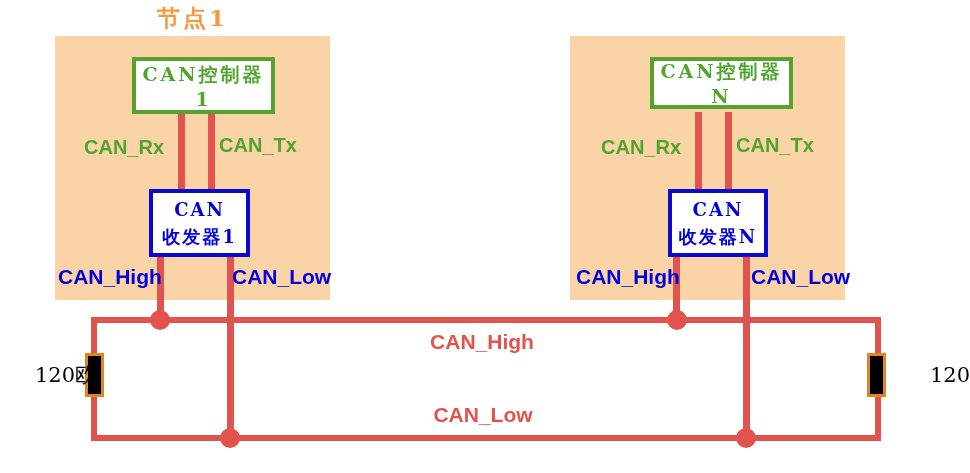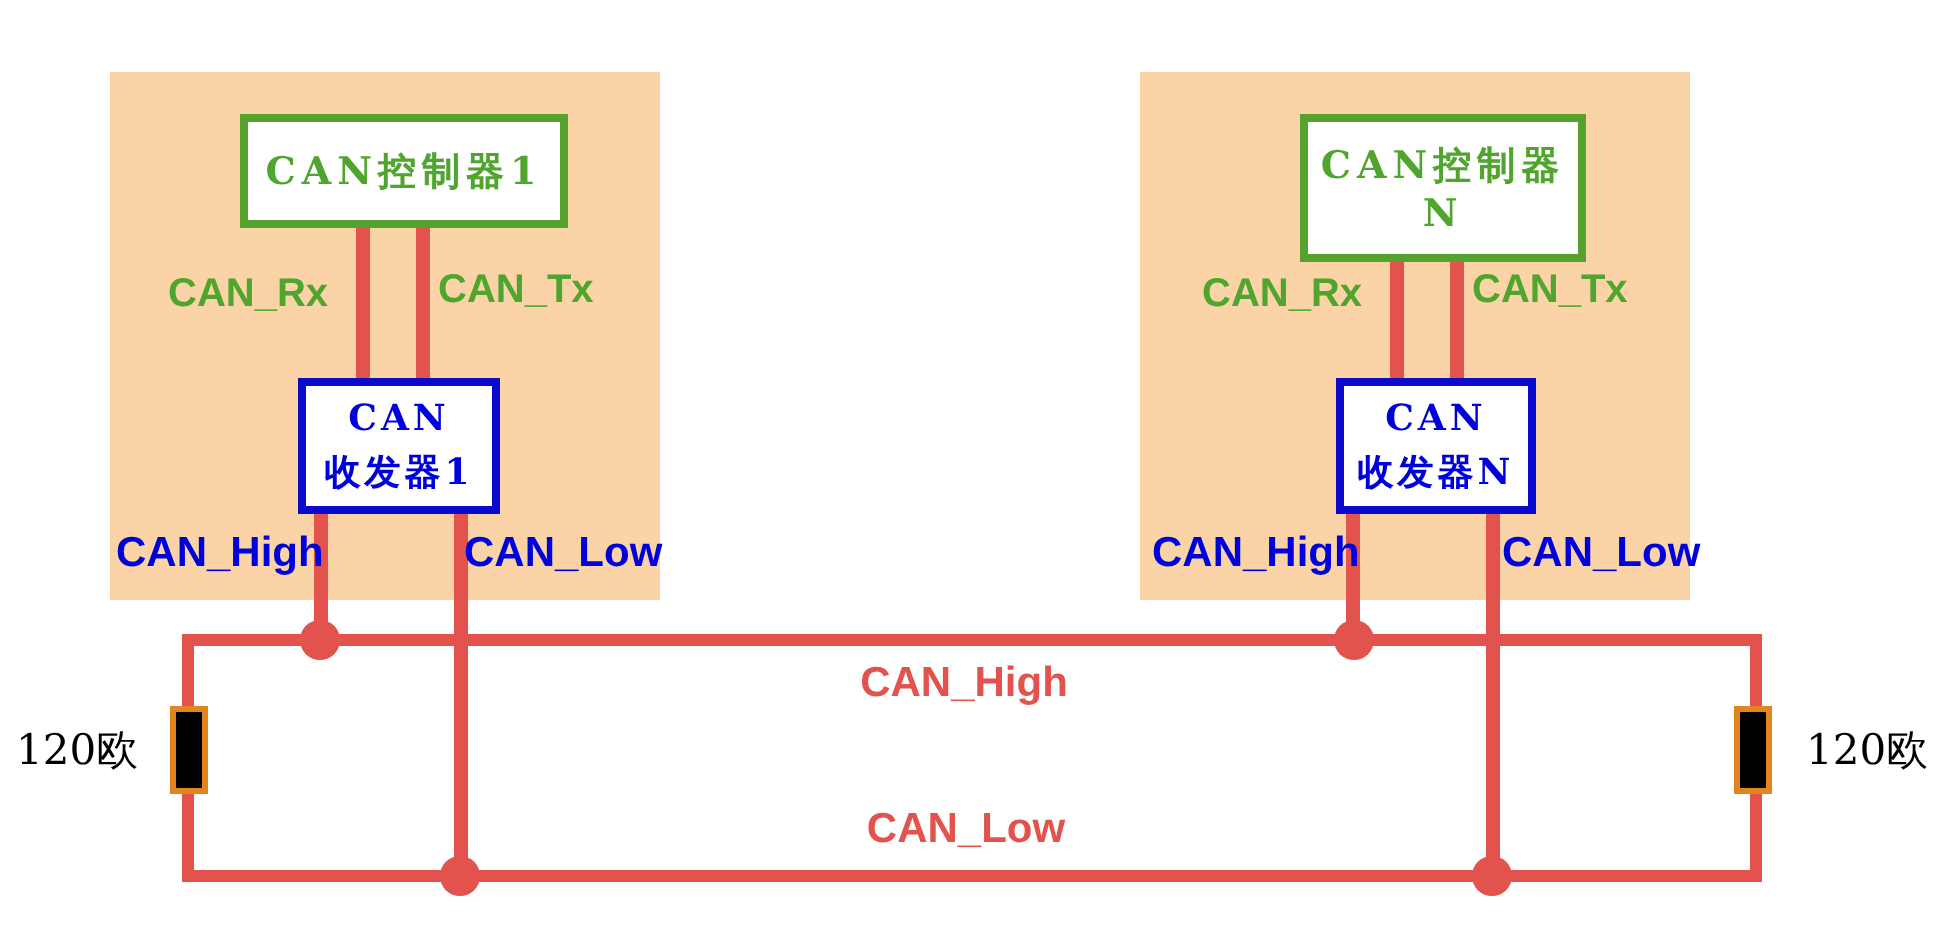--- a/index.html
+++ b/index.html
@@ -22,33 +22,34 @@
          letter-spacing:2px;line-height:1.5;white-space:pre-line;justify-content:center;}
   .wire{position:absolute;background:var(--red);}
   .dot{position:absolute;width:20px;height:20px;border-radius:50%;background:var(--red);}
   .resistor{position:absolute;width:13px;height:38px;background:var(--black);
             border:3px solid var(--resistor-border);}
   .lbl{position:absolute;font-weight:bold;font-size:20px;white-space:nowrap;}
   .lbl-green{color:var(--green);text-align:center;}
   .lbl-blue{color:var(--blue-text);font-size:21px;}
   .lbl-red{color:var(--red);font-size:21px;transform:translateX(-50%);}
   .lbl-black{position:absolute;color:var(--black);font-family:"DejaVu Serif",serif;
-             font-weight:normal;font-size:21px;white-space:nowrap;}
+             font-weight:normal;font-size:21px;white-space:nowrap;margin-left:27px;}
 </style>
 </head>
 <body>
 
 <div class="canvas">
 
+  <div class="node-title" style="left:55px;top:3px;width:275px;">节点1</div>
   <div class="node-bg" style="left:55px;top:36px;width:275px;height:264px;"></div>
 
   <div class="wire" style="left:178px;top:112px;width:7px;height:80px;"></div>
   <div class="wire" style="left:208px;top:112px;width:7px;height:80px;"></div>
 
-  <div class="box ctrl" style="left:120px;top:57px;width:164px;height:57px;align-items:center;">
+  <div class="box ctrl" style="left:132px;top:57px;width:143px;height:57px;align-items:center;">
     <span>CAN控制器1</span>
   </div>
 
   <div class="lbl lbl-green" style="left:84px;top:136px;">CAN_Rx</div>
   <div class="lbl lbl-green" style="left:219px;top:134px;">CAN_Tx</div>
 
   <div class="wire" style="left:157px;top:257px;width:7px;height:66px;"></div>
   <div class="wire" style="left:227px;top:257px;width:7px;height:184px;"></div>
 
   <div class="box trans" style="left:149px;top:189px;width:101px;height:68px;">
@@ -57,21 +58,21 @@
   </div>
 
   <div class="lbl lbl-blue" style="left:58px;top:265px;">CAN_High</div>
   <div class="lbl lbl-blue" style="left:232px;top:265px;">CAN_Low</div>
 
   <div class="node-bg" style="left:570px;top:36px;width:275px;height:264px;"></div>
 
   <div class="wire" style="left:695px;top:112px;width:7px;height:80px;"></div>
   <div class="wire" style="left:725px;top:112px;width:7px;height:80px;"></div>
 
-  <div class="box ctrl" style="left:650px;top:57px;width:143px;height:74px;">
+  <div class="box ctrl" style="left:650px;top:57px;width:143px;height:52px;">
     <span>CAN控制器N</span>
   </div>
 
   <div class="lbl lbl-green" style="left:601px;top:136px;">CAN_Rx</div>
   <div class="lbl lbl-green" style="left:736px;top:134px;">CAN_Tx</div>
 
   <div class="wire" style="left:673px;top:257px;width:7px;height:66px;"></div>
   <div class="wire" style="left:743px;top:257px;width:7px;height:184px;"></div>
 
   <div class="box trans" style="left:668px;top:189px;width:100px;height:68px;">

